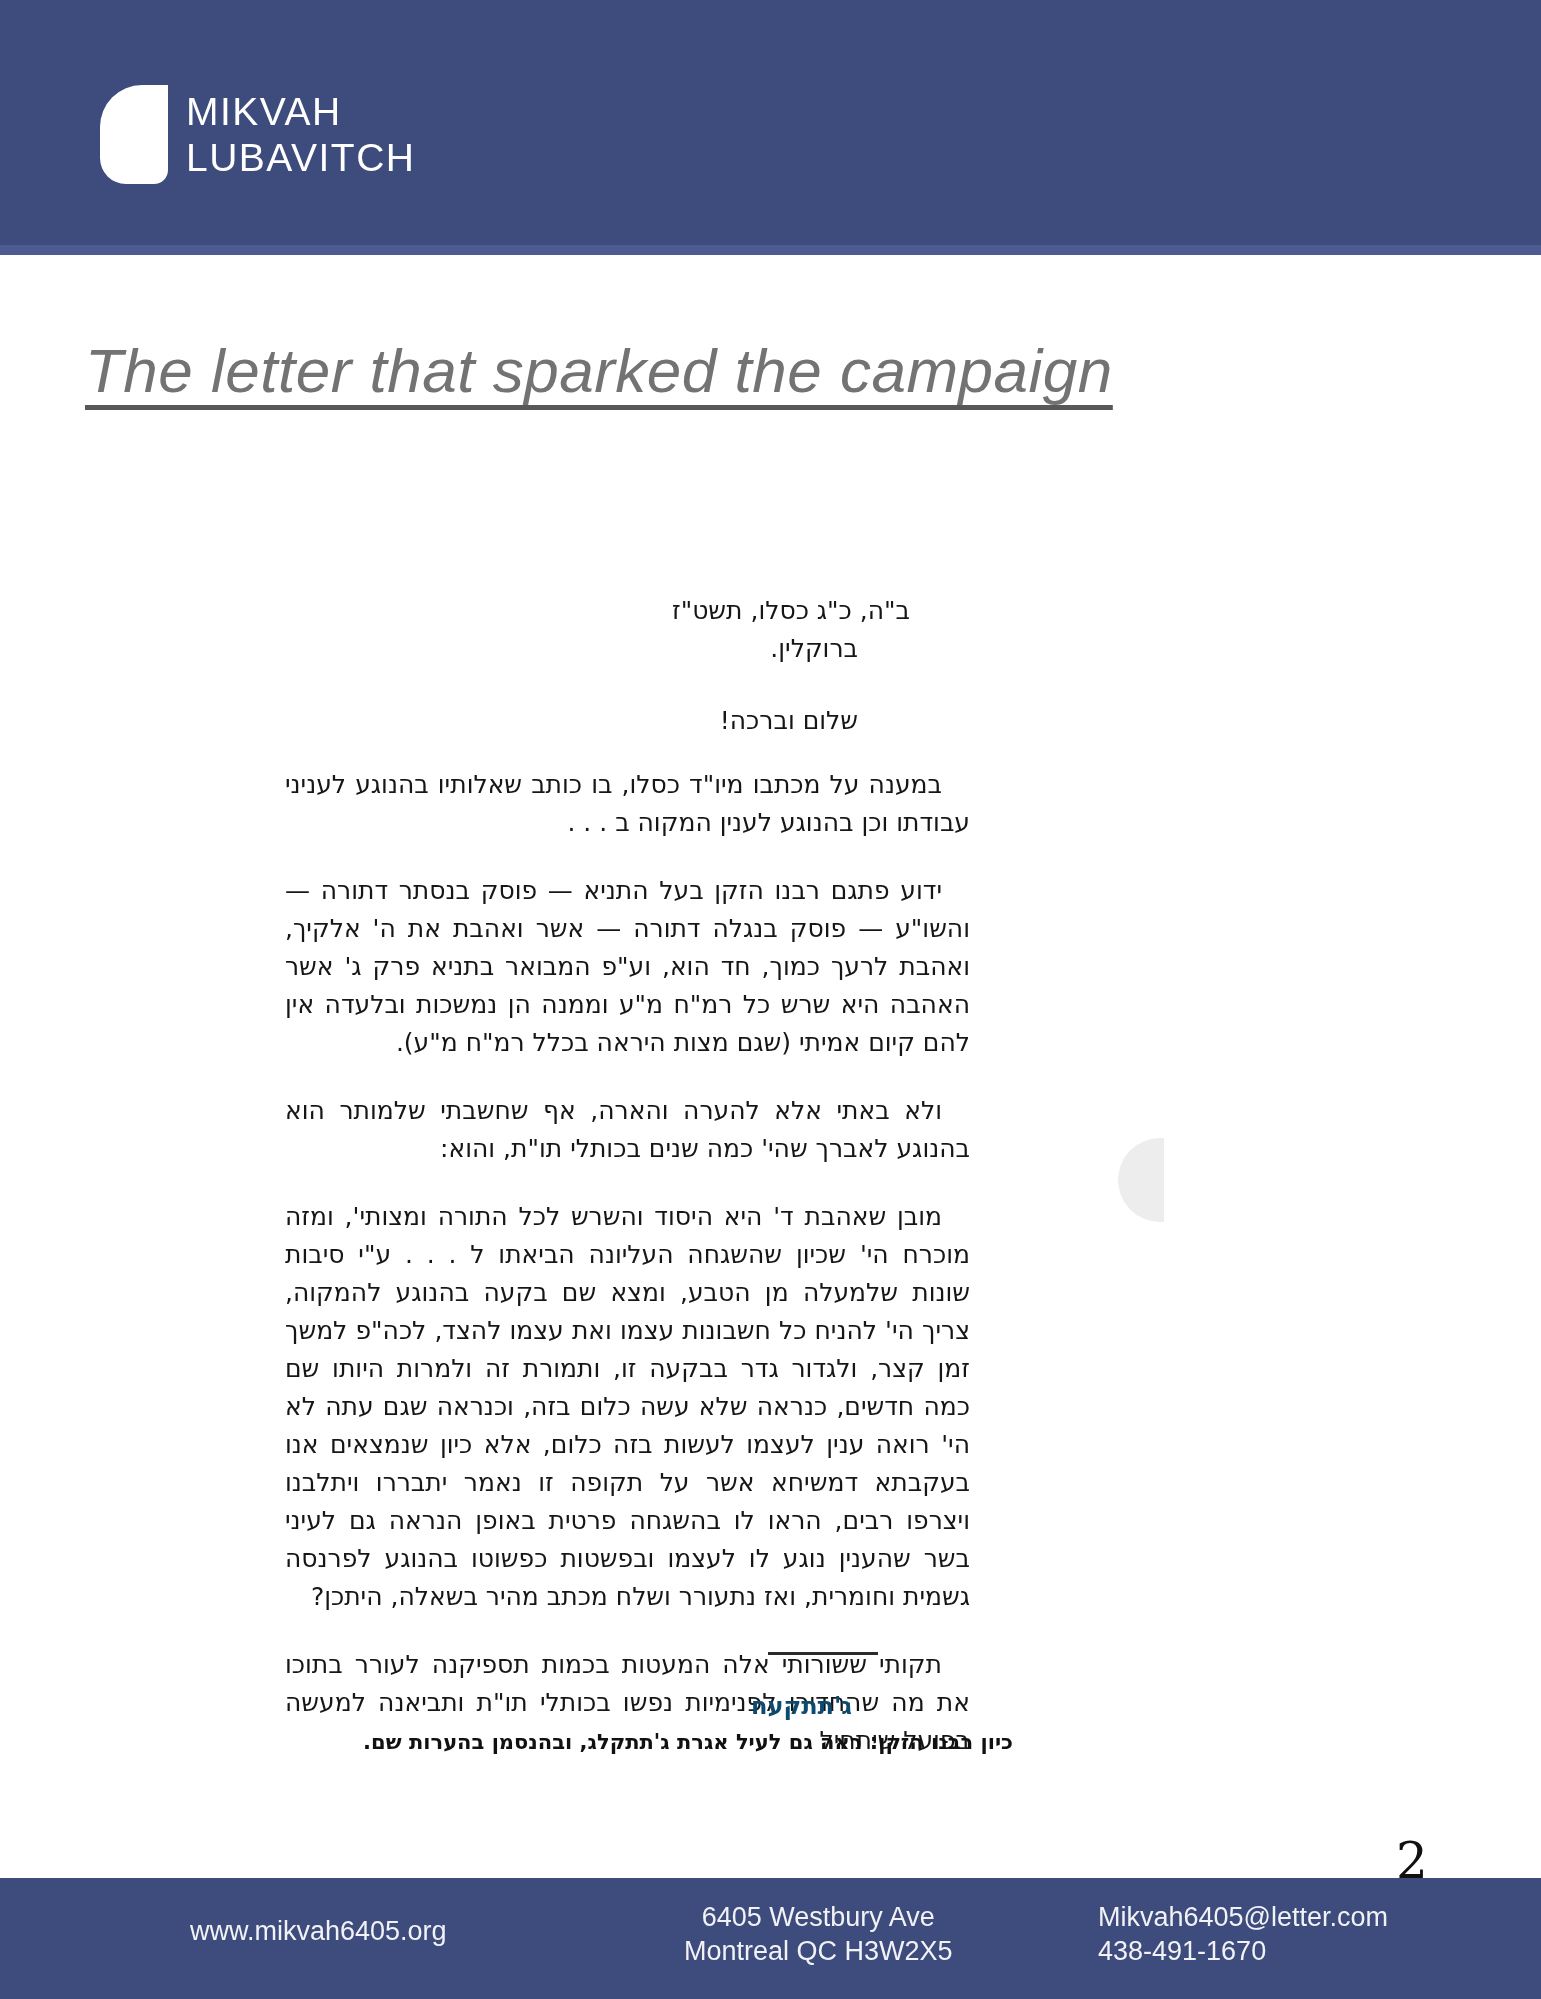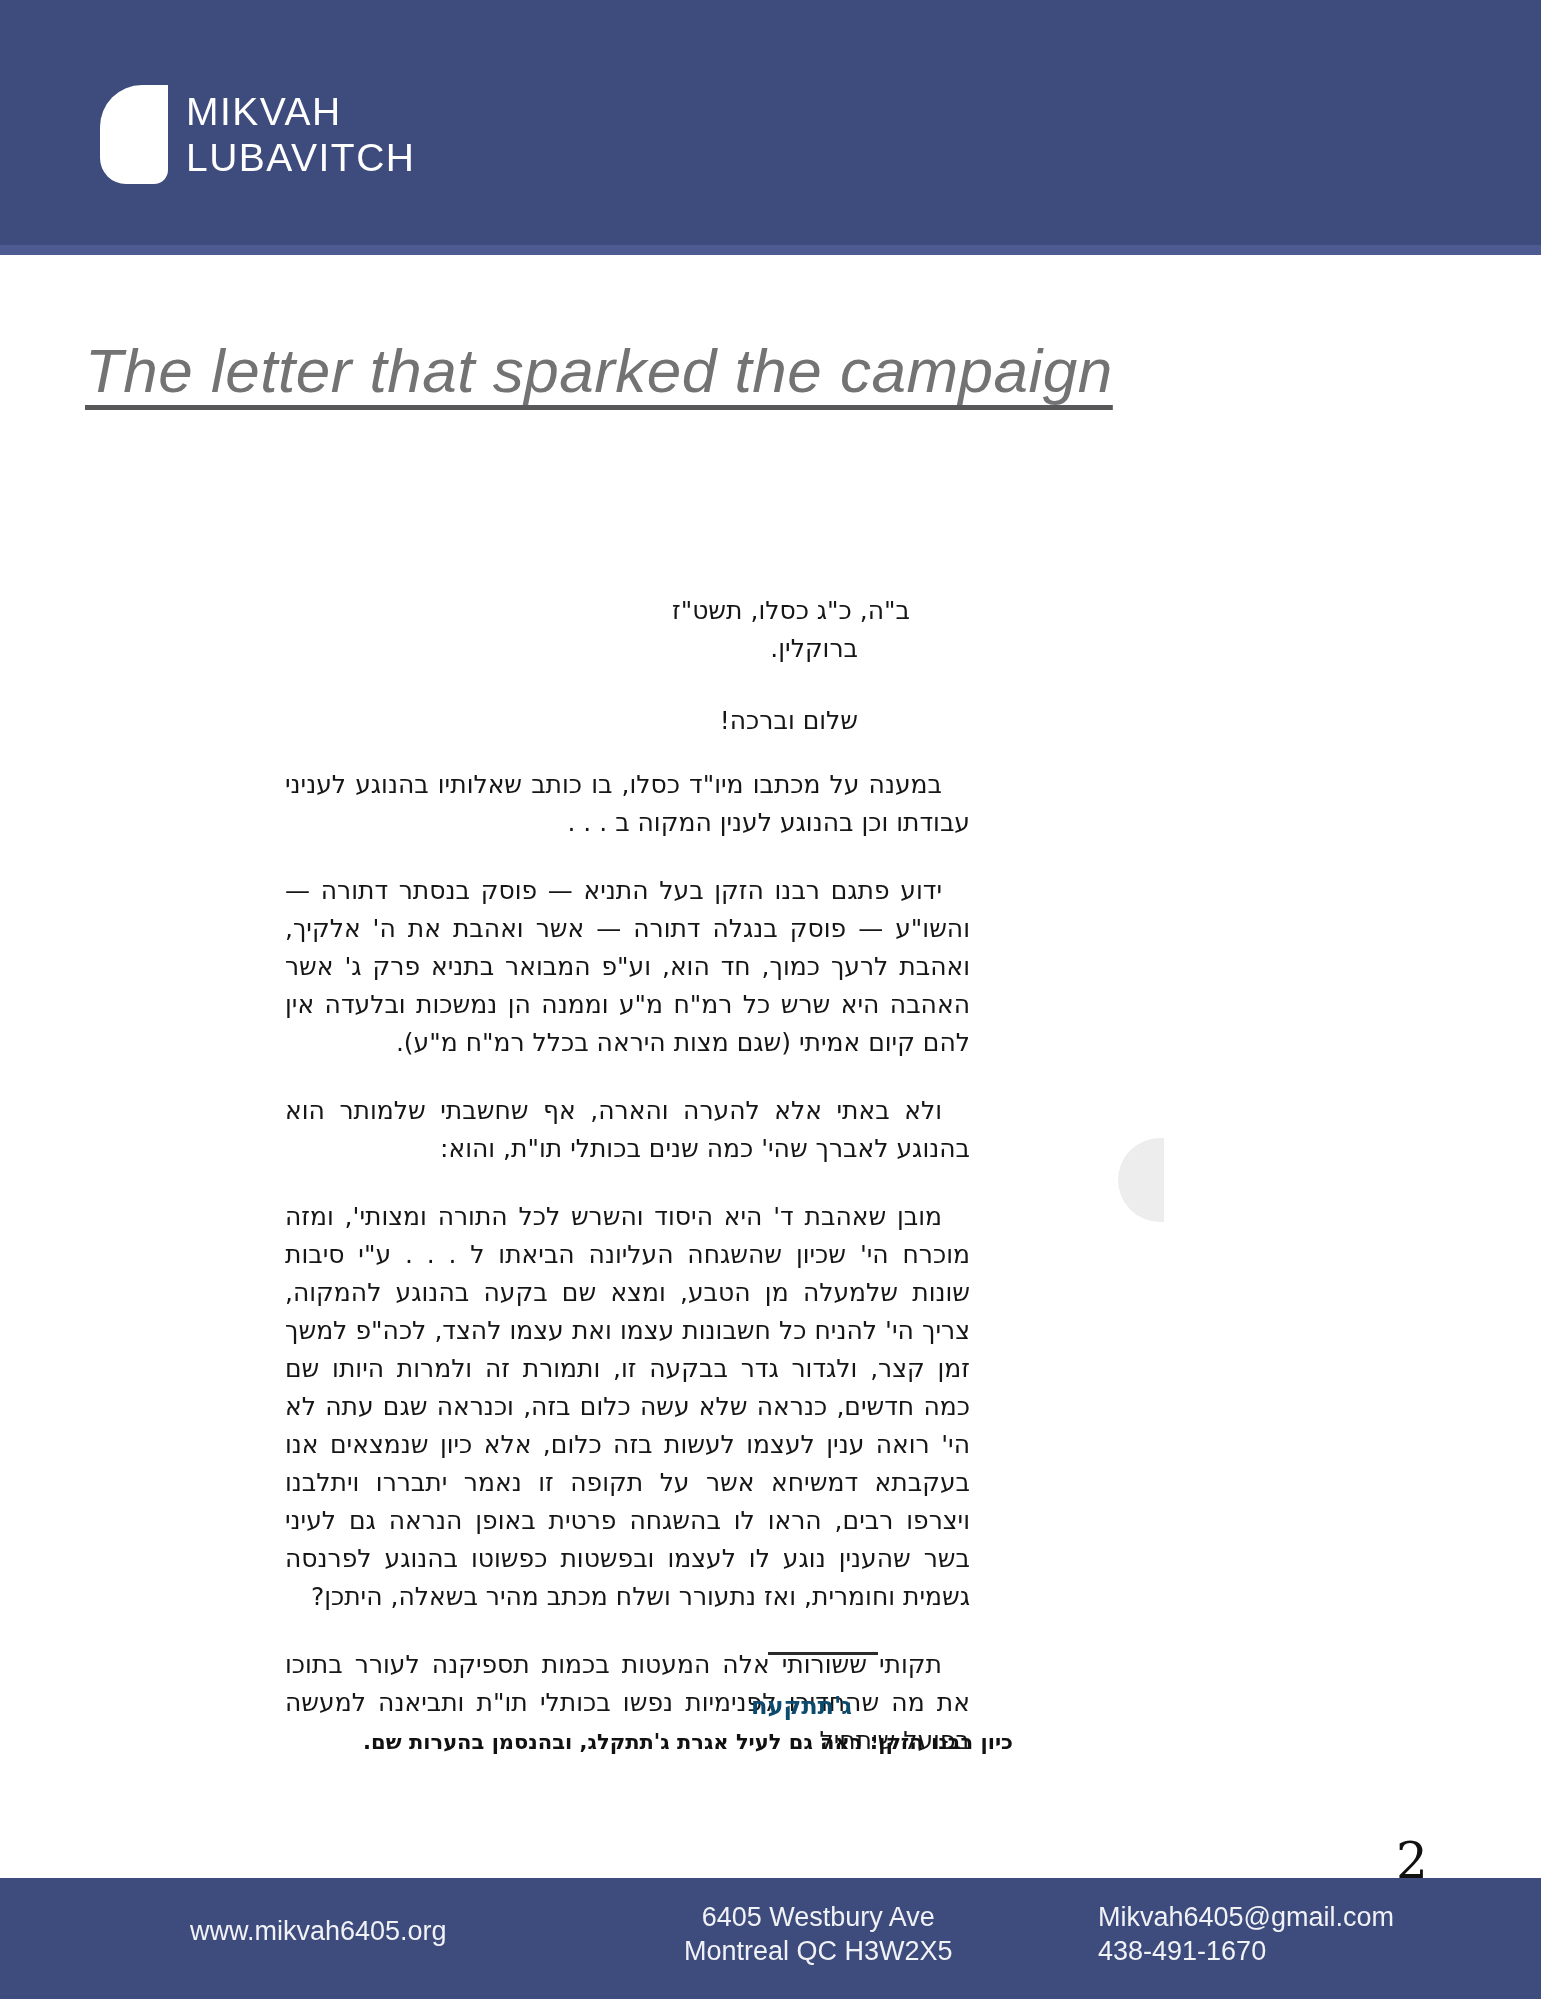--- a/index.html
+++ b/index.html
@@ -193,18 +193,18 @@
 
   <div class="page-number">2</div>
 
   <div class="footer">
     <div class="website">www.mikvah6405.org</div>
     <div class="address">
       <div>6405 Westbury Ave</div>
       <div>Montreal QC H3W2X5</div>
     </div>
     <div class="contact">
-      <div>Mikvah6405@gmail.com</div>
+      <div>Mikvah6405@letter.com</div>
       <div>438-491-1670</div>
     </div>
   </div>
 
 </div>
 
 </body></html>

